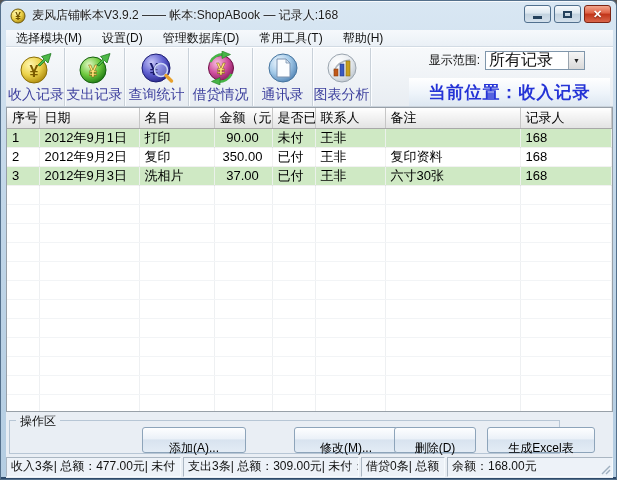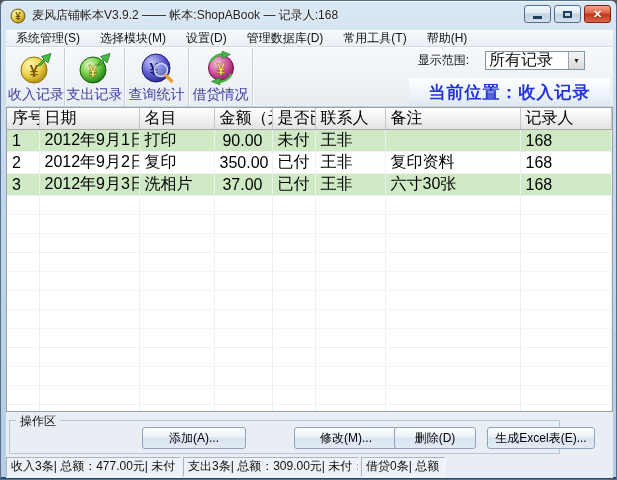--- a/index.html
+++ b/index.html
@@ -31,48 +31,48 @@
     border-bottom:1px solid #d2dbe4;display:flex;align-items:center;font-size:12px;color:#111;}
   .menu-item{padding:0 10px;line-height:16px;white-space:nowrap;}
   
   .toolbar{position:absolute;left:0;top:17px;width:100%;height:60px;
     background:linear-gradient(180deg,#f7f9fb,#e8edf2);border-bottom:1px solid #c9d2db;border-top:1px solid #fff;}
   .tool-strip{position:absolute;left:2px;top:0;height:100%;display:flex;}
   .tool-btn{height:100%;display:flex;flex-direction:column;align-items:center;justify-content:flex-start;
     padding-top:3px;border-right:1px solid #c9d1d9;box-shadow:1px 0 0 #fbfdff;}
   .tool-btn .ticon{width:34px;height:34px;}
   .tool-btn .tlabel{font-size:14px;color:#3c3f9d;margin-top:1px;white-space:nowrap;}
-  .range-row{position:absolute;top:3px;right:28px;display:flex;align-items:center;gap:16px;font-size:12px;color:#111;}
+  .range-row{position:absolute;top:3px;right:28px;display:flex;align-items:center;gap:5px;font-size:12px;color:#111;}
   .combo{width:100px;height:19px;background:#fff;border:1px solid #7f96ab;display:flex;align-items:center;}
   .combo-value{flex:1;font-size:16px;padding-left:3px;white-space:nowrap;overflow:hidden;}
   .combo-arrow{width:16px;height:100%;border-left:1px solid #9aa4ae;
     background:linear-gradient(180deg,#f6f6f6,#d9d9d9);display:flex;align-items:center;justify-content:center;
     font-size:7px;color:#222;}
   .loc-panel{position:absolute;left:403px;top:30px;width:201px;height:28px;
     background:linear-gradient(180deg,#ffffff 0%,#eef4fa 55%,#dde7f1 100%);
     display:flex;align-items:center;justify-content:center;}
   .loc-text{font-size:17px;font-weight:bold;color:#2433d6;letter-spacing:1px;white-space:nowrap;}
   
   .table-wrap{position:absolute;left:0;top:77px;width:607px;height:305px;background:#fff;border:1px solid #98a0a8;overflow:hidden;}
-  table.grid{border-collapse:collapse;table-layout:fixed;width:100%;font-size:16px;color:#000;padding-left:44px;}
+  table.grid{border-collapse:collapse;table-layout:fixed;width:100%;font-size:13px;color:#000;padding-left:44px;}
   table.grid th{height:20px;font-weight:normal;text-align:left;padding:0 0 0 5px;
     background:linear-gradient(180deg,#ffffff,#eeeeee 60%,#e3e3e3);
     border-right:1px solid #c6c6c6;border-bottom:1px solid #a8a8a8;white-space:nowrap;overflow:hidden;}
   table.grid th.num{text-align:right;padding-right:6px;}
   table.grid td{height:19px;padding:0 0 0 5px;border-right:1px solid rgba(0,0,0,0.05);
     border-bottom:1px solid rgba(0,0,0,0.05);white-space:nowrap;overflow:hidden;}
   table.grid td:nth-child(4){text-align:center;padding-right:6px;}
   tr.green td{background:#cfe9c4;border-right-color:rgba(0,80,0,0.08);}
   tr.empty td{background:#fff;border-right:1px solid #eef0f2;border-bottom:1px solid #f2f4f6;}
   
   .opbox{position:absolute;left:3px;top:390px;width:551px;height:34px;border:1px solid #b7c6d5;border-radius:0;}
   .opbox-label{position:absolute;left:6px;top:-8px;background:#e9eef4;padding:0 4px;font-size:12px;color:#111;}
   .act-btn{position:absolute;top:6px;height:22px;border:1px solid #8da4ba;border-radius:3px;
     background:linear-gradient(180deg,#fdfeff 0%,#ebf1f8 45%,#d8e3ef 50%,#e3ecf5 100%);
-    font-size:12px;color:#000;font-family:inherit;padding:1px;cursor:default;}
+    font-size:12px;color:#000;font-family:inherit;padding:12px;cursor:default;}
   
   .statusbar{position:absolute;left:0;top:427px;width:607px;height:20px;display:flex;gap:2px;background:#e9eef4;}
   .status-cell{height:100%;background:#edf2f8;border:1px solid;border-color:#aab6c2 #f6fafd #f6fafd #aab6c2;
     font-size:12px;color:#111;line-height:17px;padding-left:4px;white-space:nowrap;overflow:hidden;position:relative;}
   .grip{position:absolute;right:1px;bottom:1px;}
 </style>
 </head>
 <body>
 
 <svg width="0" height="0" style="position:absolute">
@@ -127,21 +127,20 @@
         </button>
       <button class="win-btn close">
           <span class="glyph-close">✕</span>
         </button>
     </div>
   </div>
 
   <div class="client">
 
     <div class="menubar">
-      <span class="menu-item">系统管理(S)</span>
       <span class="menu-item">选择模块(M)</span>
       <span class="menu-item">设置(D)</span>
       <span class="menu-item">管理数据库(D)</span>
       <span class="menu-item">常用工具(T)</span>
       <span class="menu-item">帮助(H)</span>
     </div>
 
     <div class="toolbar">
       <div class="tool-strip">
 
@@ -178,21 +177,39 @@
             <circle cx="17" cy="17" r="12.5" fill="url(#g-magenta)" stroke="#6e0e46" stroke-width="1"></circle>
             <text x="17" y="24" text-anchor="middle" font-size="16" font-weight="bold" fill="#ffe27a" stroke="#6e5200" stroke-width="0.4">¥</text>
             <path d="M6.5 11 A13.5 13.5 0 0 1 20 3.5" fill="none" stroke="#46b446" stroke-width="2.6"></path>
             <polygon points="18,0 26.5,3.5 18,7.5" fill="#46b446" stroke="#1e7a1e" stroke-width="0.6"></polygon>
             <path d="M27.5 23 A13.5 13.5 0 0 1 14 30.5" fill="none" stroke="#46b446" stroke-width="2.6"></path>
             <polygon points="16,26.5 7.5,30.5 16,34" fill="#46b446" stroke="#1e7a1e" stroke-width="0.6"></polygon>
           </svg>
           <span class="tlabel">借贷情况</span>
         </div>
 
-
+        <div class="tool-btn" style="width:60px">
+          <svg class="ticon" viewBox="0 0 34 34">
+            <circle cx="17" cy="17" r="14" fill="url(#g-lblue)" stroke="#46749e" stroke-width="1"></circle>
+            <path d="M11 8 h9 l4 4 v14 h-13 z" fill="#fbfdff" stroke="#7a92b0" stroke-width="1"></path>
+            <path d="M20 8 v4 h4 z" fill="#d8e4f0" stroke="#7a92b0" stroke-width="0.8"></path>
+          </svg>
+          <span class="tlabel">通讯录</span>
+        </div>
+
+        <div class="tool-btn" style="width:58px">
+          <svg class="ticon" viewBox="0 0 34 34">
+            <circle cx="17" cy="17" r="14" fill="url(#g-silver)" stroke="#9aa4ae" stroke-width="1"></circle>
+            <path d="M9 20 Q13 10 25 9" stroke="#aeb6be" fill="none" stroke-width="1.6"></path>
+            <rect x="9" y="18" width="4" height="7" fill="#c05818" stroke="#8a3c0c" stroke-width="0.6"></rect>
+            <rect x="15" y="13" width="4" height="12" fill="#3a5ac0" stroke="#24388a" stroke-width="0.6"></rect>
+            <rect x="21" y="10" width="4" height="15" fill="#c8a020" stroke="#8a6d10" stroke-width="0.6"></rect>
+          </svg>
+          <span class="tlabel">图表分析</span>
+        </div>
       </div>
 
       <div class="range-row">
         <span>显示范围:</span>
         <div class="combo">
           <span class="combo-value">所有记录</span>
           <span class="combo-arrow">▼</span>
         </div>
       </div>
 
@@ -385,16 +402,25 @@
       <button class="act-btn" style="left:132px;width:104px">添加(A)...</button>
       <button class="act-btn" style="left:284px;width:104px">修改(M)...</button>
       <button class="act-btn" style="left:384px;width:82px">删除(D)</button>
       <button class="act-btn" style="left:477px;width:108px">生成Excel表(E)...</button>
     </div>
 
     <div class="statusbar">
       <div class="status-cell" style="width:175px">收入3条| 总额：477.00元| 未付：90.00元</div>
       <div class="status-cell" style="width:176px">支出3条| 总额：309.00元| 未付：0.00元</div>
       <div class="status-cell" style="width:84px">借贷0条| 总额：0.00元</div>
+      <div class="status-cell" style="flex:1">余额：168.00元
+        <svg class="grip" width="12" height="12">
+          <g stroke="#9fb0c0" stroke-width="1.5">
+            <line x1="11" y1="3" x2="3" y2="11"></line>
+            <line x1="11" y1="7" x2="7" y2="11"></line>
+            <line x1="11" y1="11" x2="11" y2="11"></line>
+          </g>
+        </svg>
+      </div>
     </div>
 
   </div>
 </div>
 
 </body></html>

